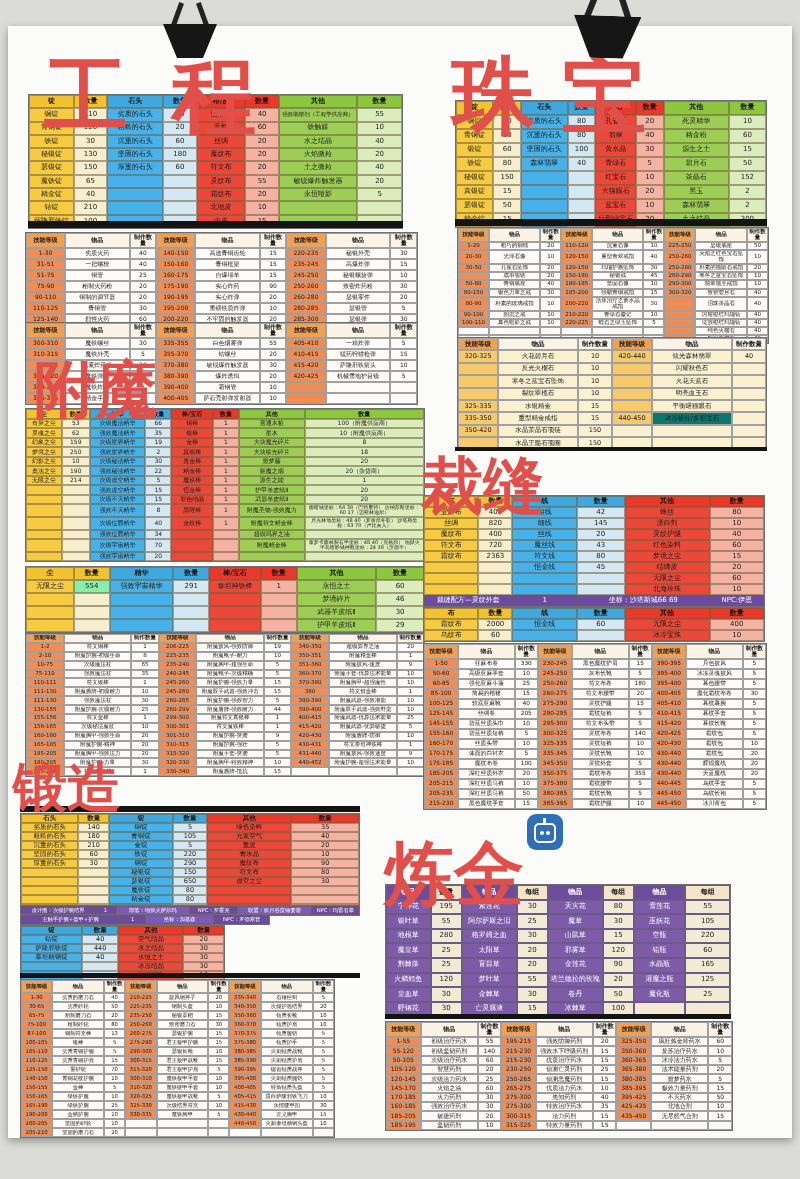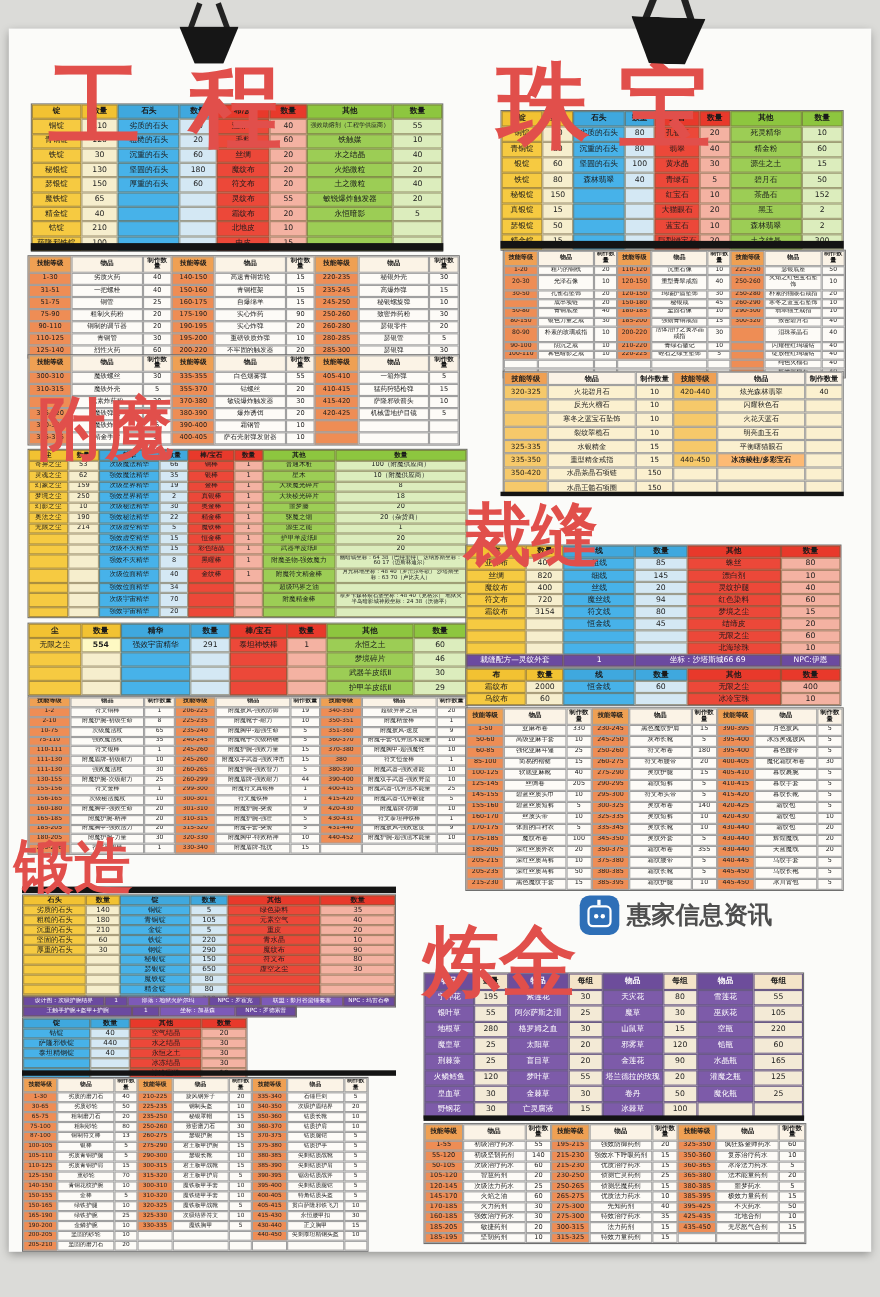--- a/index.html
+++ b/index.html
@@ -49,21 +49,20 @@
 <div class="title" style="left:13px;top:752px;font-size:54px;">锻造</div>
 <div class="title" style="left:384px;top:828px;font-size:70px;">炼金</div>
 
 <div class="wm">
   <div class="wm-icon">
     <div class="wm-ant"></div>
     <div class="wm-face"></div>
     <div class="wm-eye e1"></div>
     <div class="wm-eye e2"></div>
   </div>
-  <div class="wm-text">惠家信息资讯</div>
 </div>
 
 <div id="tables">
     <div class="bar" style="left: 28px; top: 221px; width: 375px; height: 7px;"></div>
     <div class="bar" style="left: 455px; top: 219px; width: 312px; height: 7px;"></div>
     <div class="bar" style="left: 455px; top: 447px; width: 312px; height: 4px;"></div>
     <div class="bar" style="left: 20px; top: 806px; width: 340px; height: 6px;"></div>
     <div class="bar" style="left: 20px; top: 973px; width: 340px; height: 5px;"></div>
     <div class="bar" style="left: 385px; top: 1014px; width: 346px; height: 5px;"></div>
     <div class="tbl" style="left: 28px; top: 94px; width: 375px; font-size: 7px; grid-template-columns: 12fr 9fr 15fr 9fr 13fr 9fr 21fr 12fr; grid-auto-rows: minmax(13.3px, auto);">
@@ -412,21 +411,21 @@
     <div class="tbl" style="left: 25px; top: 566px; width: 400px; font-size: 7px; grid-template-columns: 12fr 9fr 16fr 9fr 13fr 9fr 20fr 12fr; grid-auto-rows: minmax(13px, auto);">
       <div class="cell b" style="background: rgb(242, 194, 50); color: rgb(26, 26, 26);">尘</div>
       <div class="cell b" style="background: rgb(242, 194, 50); color: rgb(26, 26, 26);">数量</div>
       <div class="cell b" style="background: rgb(63, 168, 222); color: rgb(26, 26, 26);">精华</div>
       <div class="cell b" style="background: rgb(63, 168, 222); color: rgb(26, 26, 26);">数量</div>
       <div class="cell b" style="background: rgb(232, 57, 43); color: rgb(26, 26, 26);">棒/宝石</div>
       <div class="cell b" style="background: rgb(232, 57, 43); color: rgb(26, 26, 26);">数量</div>
       <div class="cell b" style="background: rgb(141, 198, 63); color: rgb(26, 26, 26);">其他</div>
       <div class="cell b" style="background: rgb(141, 198, 63); color: rgb(26, 26, 26);">数量</div>
       <div class="cell" style="background: rgb(246, 202, 65);">无限之尘</div>
-      <div class="cell" style="background: #fef9c3; font-weight: bold;">554</div>
+      <div class="cell" style="background: #86efac;">554</div>
       <div class="cell" style="background: rgb(71, 178, 233);">强效宇宙精华</div>
       <div class="cell" style="background: rgb(212, 232, 244);">291</div>
       <div class="cell" style="background: rgb(236, 72, 57);">泰坦神铁棒</div>
       <div class="cell" style="background: rgb(244, 178, 162);">1</div>
       <div class="cell" style="background: rgb(156, 205, 85);">永恒之土</div>
       <div class="cell" style="background: rgb(220, 237, 189);">60</div>
       <div class="cell" style="background: rgb(246, 202, 65);"></div>
       <div class="cell" style="background: rgb(246, 238, 205);"></div>
       <div class="cell" style="background: rgb(71, 178, 233);"></div>
       <div class="cell" style="background: rgb(212, 232, 244);"></div>
@@ -815,21 +814,21 @@
       <div class="cell" style="background: rgb(246, 201, 106); border-color: rgb(160, 160, 160);">325-335</div>
       <div class="cell" style="background: rgb(251, 240, 207); border-color: rgb(160, 160, 160);">水银精金</div>
       <div class="cell" style="background: rgb(251, 240, 207); border-color: rgb(160, 160, 160);">15</div>
       <div class="cell" style="background: rgb(246, 201, 106); border-color: rgb(160, 160, 160);"></div>
       <div class="cell" style="background: rgb(251, 240, 207); border-color: rgb(160, 160, 160);">平衡曙猫眼石</div>
       <div class="cell" style="background: rgb(251, 240, 207); border-color: rgb(160, 160, 160);"></div>
       <div class="cell" style="background: rgb(246, 201, 106); border-color: rgb(160, 160, 160);">335-350</div>
       <div class="cell" style="background: rgb(251, 240, 207); border-color: rgb(160, 160, 160);">重型精金戒指</div>
       <div class="cell" style="background: rgb(251, 240, 207); border-color: rgb(160, 160, 160);">15</div>
       <div class="cell" style="background: rgb(246, 201, 106); border-color: rgb(160, 160, 160);">440-450</div>
-      <div class="cell" style="background: #fdba74; border-color: rgb(160, 160, 160); font-weight: bold;">冰冻棱柱/多彩宝石</div>
+      <div class="cell" style="background: #0f766e; border-color: rgb(160, 160, 160);">冰冻棱柱/多彩宝石</div>
       <div class="cell" style="background: rgb(251, 240, 207); border-color: rgb(160, 160, 160);"></div>
       <div class="cell" style="background: rgb(246, 201, 106); border-color: rgb(160, 160, 160);">350-420</div>
       <div class="cell" style="background: rgb(251, 240, 207); border-color: rgb(160, 160, 160);">水晶茶晶石项链</div>
       <div class="cell" style="background: rgb(251, 240, 207); border-color: rgb(160, 160, 160);">150</div>
       <div class="cell" style="background: rgb(251, 240, 207); border-color: rgb(160, 160, 160);"></div>
       <div class="cell" style="background: rgb(251, 240, 207); border-color: rgb(160, 160, 160);"></div>
       <div class="cell" style="background: rgb(251, 240, 207); border-color: rgb(160, 160, 160);"></div>
       <div class="cell" style="background: rgb(246, 201, 106); border-color: rgb(160, 160, 160);"></div>
       <div class="cell" style="background: rgb(251, 240, 207); border-color: rgb(160, 160, 160);">水晶王髓石项圈</div>
       <div class="cell" style="background: rgb(251, 240, 207); border-color: rgb(160, 160, 160);">150</div>
@@ -840,43 +839,43 @@
     <div class="tbl" style="left: 423px; top: 495px; width: 342px; font-size: 7px; grid-template-columns: 16fr 10fr 19fr 14fr 25fr 16fr; grid-auto-rows: minmax(11px, auto);">
       <div class="cell b" style="background: rgb(242, 194, 50); color: rgb(26, 26, 26);">布</div>
       <div class="cell b" style="background: rgb(242, 194, 50); color: rgb(26, 26, 26);">数量</div>
       <div class="cell b" style="background: rgb(63, 168, 222); color: rgb(26, 26, 26);">线</div>
       <div class="cell b" style="background: rgb(63, 168, 222); color: rgb(26, 26, 26);">数量</div>
       <div class="cell b" style="background: rgb(232, 57, 43); color: rgb(26, 26, 26);">其他</div>
       <div class="cell b" style="background: rgb(232, 57, 43); color: rgb(26, 26, 26);">数量</div>
       <div class="cell" style="background: rgb(246, 202, 65);">亚麻布</div>
       <div class="cell" style="background: rgb(246, 238, 205);">400</div>
       <div class="cell" style="background: rgb(71, 178, 233);">粗线</div>
-      <div class="cell" style="background: rgb(212, 232, 244);">85</div>
+      <div class="cell" style="background: rgb(212, 232, 244);">42</div>
       <div class="cell" style="background: rgb(236, 72, 57);">蛛丝</div>
       <div class="cell" style="background: rgb(244, 178, 162);">80</div>
       <div class="cell" style="background: rgb(246, 202, 65);">丝绸</div>
       <div class="cell" style="background: rgb(246, 238, 205);">820</div>
       <div class="cell" style="background: rgb(71, 178, 233);">细线</div>
       <div class="cell" style="background: rgb(212, 232, 244);">145</div>
       <div class="cell" style="background: rgb(236, 72, 57);">漂白剂</div>
       <div class="cell" style="background: rgb(244, 178, 162);">10</div>
       <div class="cell" style="background: rgb(246, 202, 65);">魔纹布</div>
       <div class="cell" style="background: rgb(246, 238, 205);">400</div>
       <div class="cell" style="background: rgb(71, 178, 233);">丝线</div>
       <div class="cell" style="background: rgb(212, 232, 244);">20</div>
       <div class="cell" style="background: rgb(236, 72, 57);">灵纹护腿</div>
       <div class="cell" style="background: rgb(244, 178, 162);">40</div>
       <div class="cell" style="background: rgb(246, 202, 65);">符文布</div>
       <div class="cell" style="background: rgb(246, 238, 205);">720</div>
       <div class="cell" style="background: rgb(71, 178, 233);">魔丝线</div>
-      <div class="cell" style="background: rgb(212, 232, 244);">94</div>
+      <div class="cell" style="background: rgb(212, 232, 244);">43</div>
       <div class="cell" style="background: rgb(236, 72, 57);">红色染料</div>
       <div class="cell" style="background: rgb(244, 178, 162);">60</div>
       <div class="cell" style="background: rgb(246, 202, 65);">霜纹布</div>
-      <div class="cell" style="background: rgb(246, 238, 205);">3154</div>
+      <div class="cell" style="background: rgb(246, 238, 205);">2363</div>
       <div class="cell" style="background: rgb(71, 178, 233);">符文线</div>
       <div class="cell" style="background: rgb(212, 232, 244);">80</div>
       <div class="cell" style="background: rgb(236, 72, 57);">梦境之尘</div>
       <div class="cell" style="background: rgb(244, 178, 162);">15</div>
       <div class="cell" style="background: rgb(246, 202, 65);"></div>
       <div class="cell" style="background: rgb(246, 238, 205);"></div>
       <div class="cell" style="background: rgb(71, 178, 233);">恒金线</div>
       <div class="cell" style="background: rgb(212, 232, 244);">45</div>
       <div class="cell" style="background: rgb(236, 72, 57);">结缔皮</div>
       <div class="cell" style="background: rgb(244, 178, 162);">20</div>

